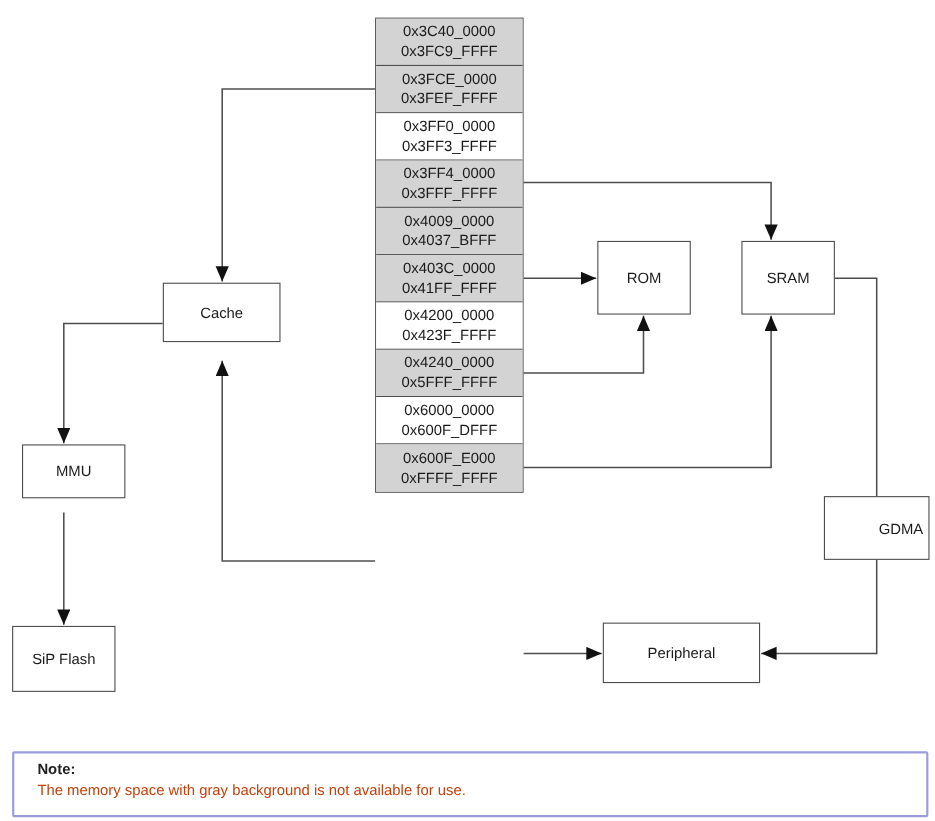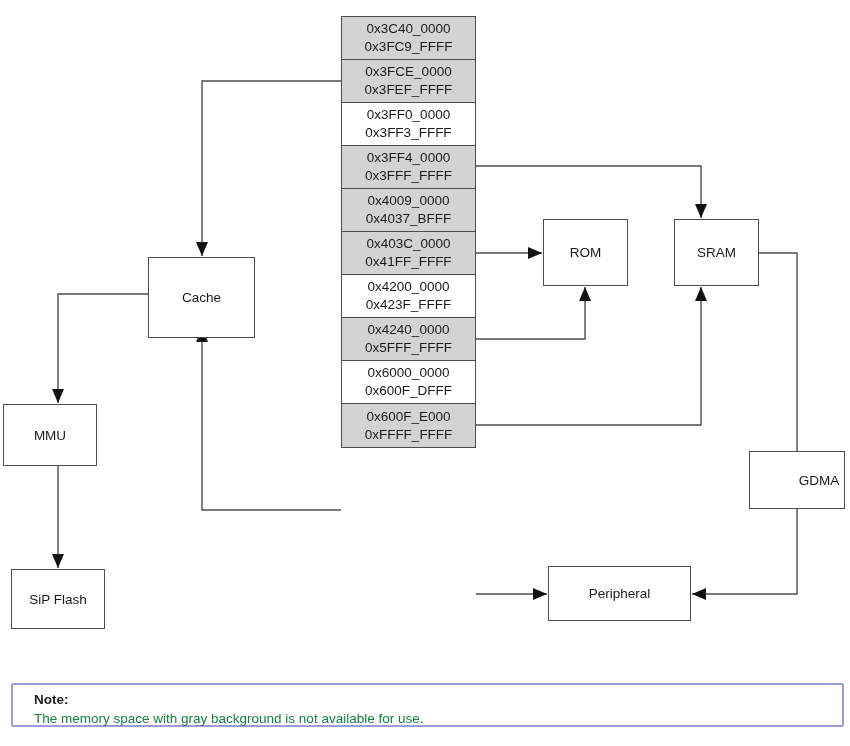--- a/index.html
+++ b/index.html
@@ -47,22 +47,22 @@
   .block {
     position: absolute;
     border: 1px solid var(--line);
     background: #ffffff;
     display: flex;
     align-items: center;
     justify-content: center;
     font-size: 13.5px;
     color: #1a1a1a;
   }
-  .block.cache      { left: 148px; top: 257px; width: 107px; height: 81px; }
-  .block.mmu        { left: 3px;  top: 404px; width: 94px;  height: 62px; }
+  .block.cache      { left: 148px; top: 257px; width: 107px; height: 54px; }
+  .block.mmu        { left: 20px;  top: 404px; width: 94px;  height: 49px; }
   .block.sip-flash  { left: 11px;  top: 569px; width: 94px;  height: 60px; }
   .block.rom        { left: 543px; top: 219px; width: 85px;  height: 67px; }
   .block.sram       { left: 674px; top: 219px; width: 85px;  height: 67px; }
   .block.gdma       { left: 749px; top: 451px; width: 96px;  height: 58px; padding-left: 44px; }
   .block.peripheral { left: 548px; top: 566px; width: 143px; height: 55px; text-align: right; }
   
   svg.connectors {
     position: absolute;
     left: 0; top: 0;
     width: 850px; height: 746px;
@@ -72,35 +72,35 @@
     fill: none;
     stroke: var(--line);
     stroke-width: 1.4;
   }
   
   .note-box {
     position: absolute;
     left: 11px;
     top: 683px;
     width: 833px;
-    height: 44px;
+    height: 60px;
     border: 2px solid var(--note-border);
     border-radius: 2px;
     background: #ffffff;
     padding: 7px 20px 0 21px;
   }
   .note-title {
     font-weight: bold;
     font-size: 13.5px;
     color: #222222;
     margin-bottom: 4px;
   }
   .note-text {
     font-size: 13.5px;
-    color: #15803d;
+    color: #c2410c;
   }
 </style>
 </head>
 <body>
 
 <div class="canvas">
 
   <svg class="connectors">
     <defs>
       <marker id="arrow" markerUnits="userSpaceOnUse" markerWidth="15" markerHeight="13" refX="14" refY="6" orient="auto">

